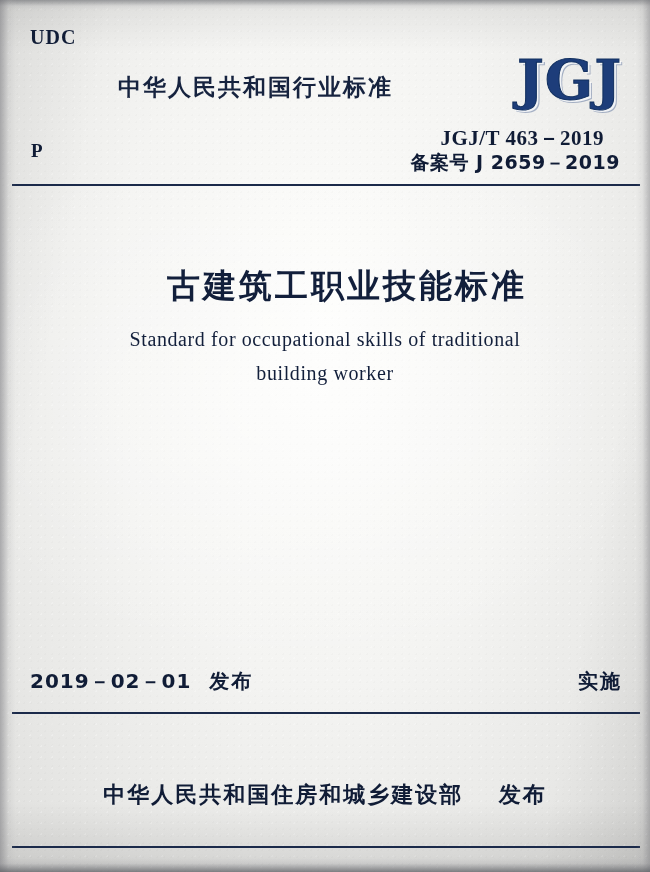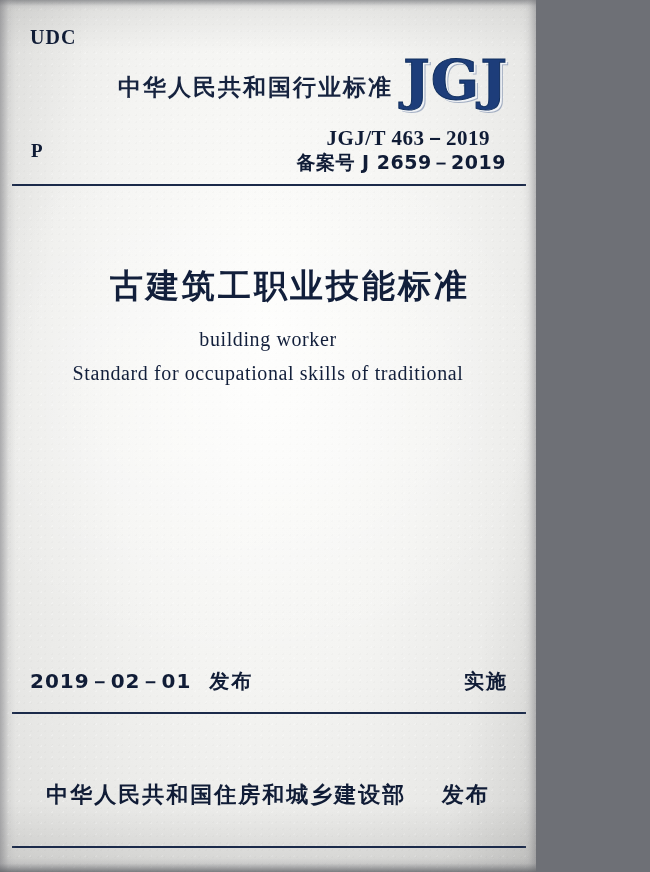--- a/index.html
+++ b/index.html
@@ -11,21 +11,21 @@
     width: 650px;
     height: 872px;
     overflow: hidden;
     font-family: "Liberation Serif", serif;
   }
 
   
   .page {
     position: absolute;
     left: 0; top: 0;
-    width: 536px;
+    width: 650px;
     height: 872px;
     background:
       radial-gradient(ellipse at 50% 38%, #fdfdfb 0%, #f4f4f2 46%, #e8e8e6 78%, #dededc 100%);
     box-sizing: border-box;
   }
   
   .tex {
     position: absolute;
     inset: 0;
     pointer-events: none;
@@ -224,22 +224,22 @@
 
   <div class="jgj">JGJ</div>
 
   <div class="std-no">JGJ/T 463－2019</div>
   <div class="file-no">备案号 J 2659－2019</div>
 
   <div class="rule r1"></div>
 
   <div class="title-cn">古建筑工职业技能标准</div>
   <div class="title-en">
+    <div>Standard for occupational skills of traditional</div>
     <div>building worker</div>
-    <div>Standard for occupational skills of traditional</div>
   </div>
 
   <div class="date-row">
     <div class="date-cell">
       <span class="date-num">2019－02－01</span>
       <span class="date-word">发布</span>
     </div>
     <div class="date-cell">
       <span class="date-word">实施</span>
     </div>

